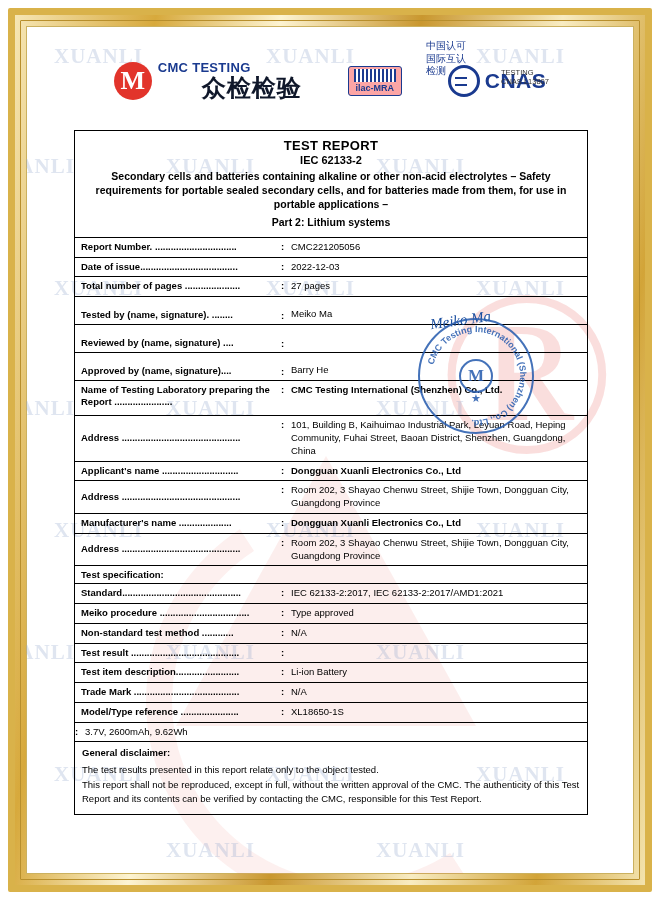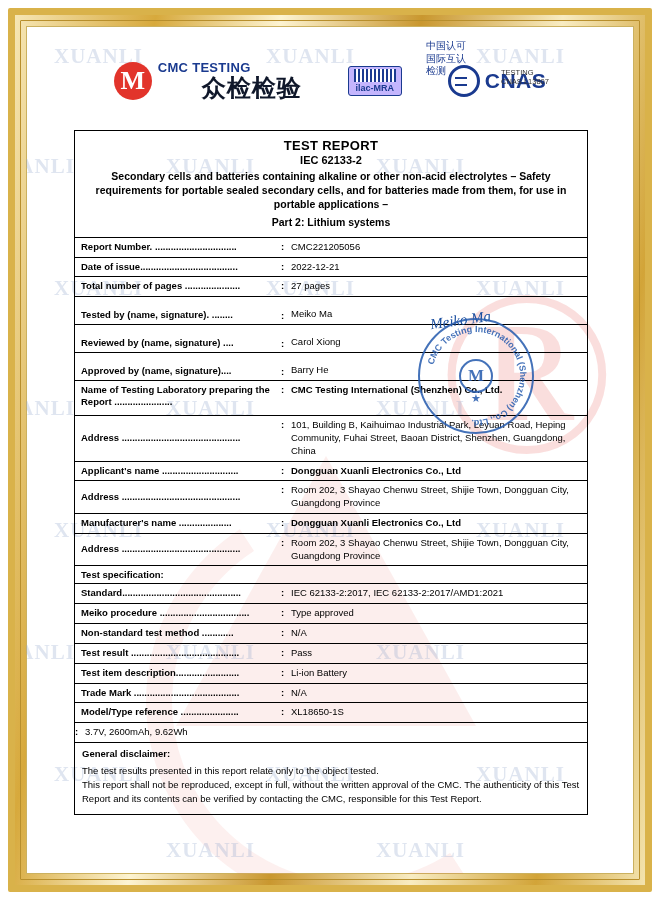--- a/index.html
+++ b/index.html
@@ -127,21 +127,21 @@
     font-size: 13px; font-weight: bold; color: #1a3a8f; letter-spacing: .3px;
   }
   .cmc-cn {
     font-size: 24px; font-weight: bold; color: #0f172a; letter-spacing: 1px; margin-left: 44px;
   }
   .ilac {
     border: 1.5px solid #1a3a8f;
     border-radius: 3px;
     padding: 2px 5px;
     display: flex; flex-direction: column; align-items: center;
-    background: #c4b5fd;
+    background: #fca5a5;
   }
   .ilac-bars {
     width: 42px; height: 13px;
     background: repeating-linear-gradient(90deg,#1a3a8f 0px,#1a3a8f 2px,#fff 2px,#fff 4px);
   }
   .ilac-txt { font-size: 9px; font-weight: bold; color: #1a3a8f; margin-top: 1px; }
   .cnas { display: flex; align-items: center; gap: 5px; }
   .cnas-mark {
     width: 26px; height: 26px;
     border-radius: 50%;
@@ -351,37 +351,36 @@
       </div>
 
       <div class="row">
         <div class="lbl">Report Number. ...............................</div>
         <div class="colon">:</div>
         <div class="val">CMC221205056</div>
       </div>
       <div class="row">
         <div class="lbl">Date of issue.....................................</div>
         <div class="colon">:</div>
-        <div class="val">2022-12-21</div>
+        <div class="val">2022-12-03</div>
       </div>
       <div class="row">
         <div class="lbl">Total number of pages .....................</div>
         <div class="colon">:</div>
         <div class="val">27 pages</div>
       </div>
 
       <div class="row tall">
         <div class="lbl">Tested by (name, signature). ........</div>
         <div class="colon">:</div>
         <div class="val">Meiko Ma</div>
       </div>
       <div class="row tall">
         <div class="lbl">Reviewed by (name, signature) ....</div>
         <div class="colon">:</div>
-        <div class="val">Carol Xiong</div>
       </div>
       <div class="row tall">
         <div class="lbl">Approved by (name, signature)....</div>
         <div class="colon">:</div>
         <div class="val">Barry He</div>
       </div>
 
       <div class="row" style="min-height:34px;">
         <div class="lbl wrap">Name of Testing Laboratory preparing the Report ......................</div>
         <div class="colon">:</div>
@@ -428,21 +427,20 @@
         <div class="val">Type approved</div>
       </div>
       <div class="row">
         <div class="lbl">Non-standard test method ............</div>
         <div class="colon">:</div>
         <div class="val">N/A</div>
       </div>
       <div class="row">
         <div class="lbl">Test result .........................................</div>
         <div class="colon">:</div>
-        <div class="val">Pass</div>
       </div>
 
       <div class="row">
         <div class="lbl">Test item description........................</div>
         <div class="colon">:</div>
         <div class="val">Li-ion Battery</div>
       </div>
       <div class="row">
         <div class="lbl">Trade Mark ........................................</div>
         <div class="colon">:</div>

